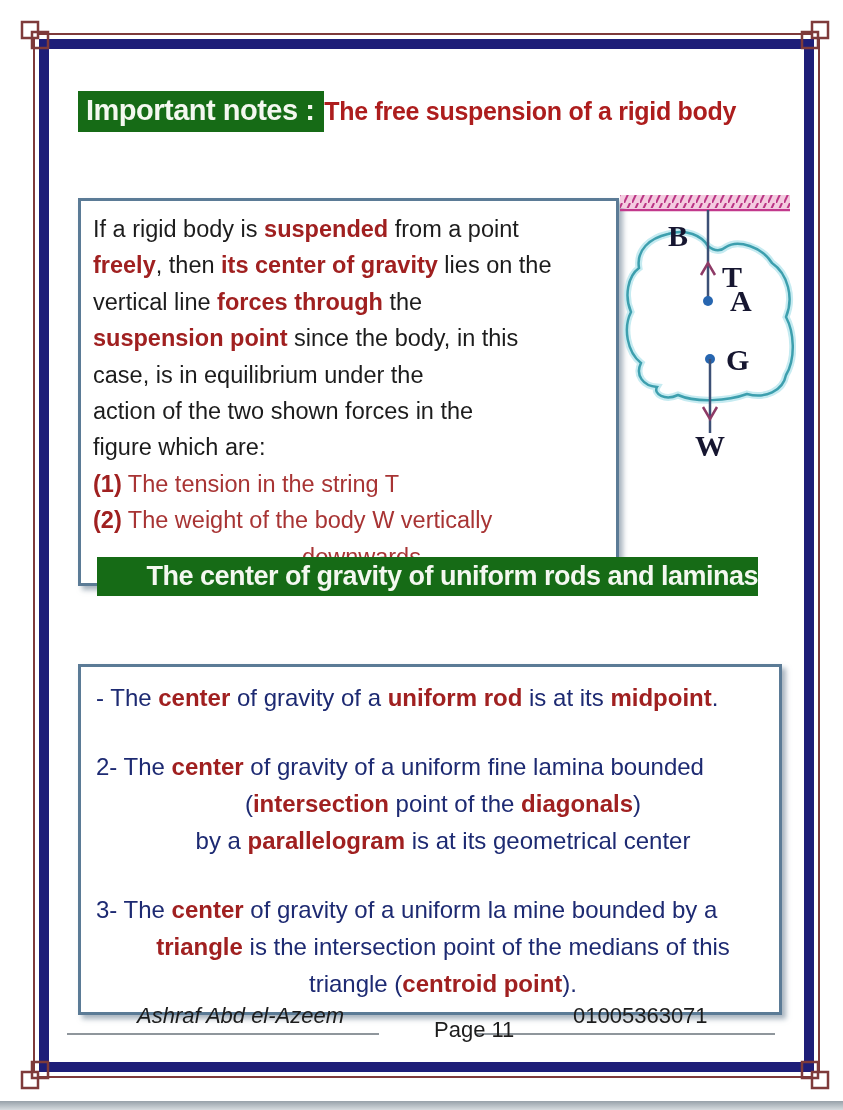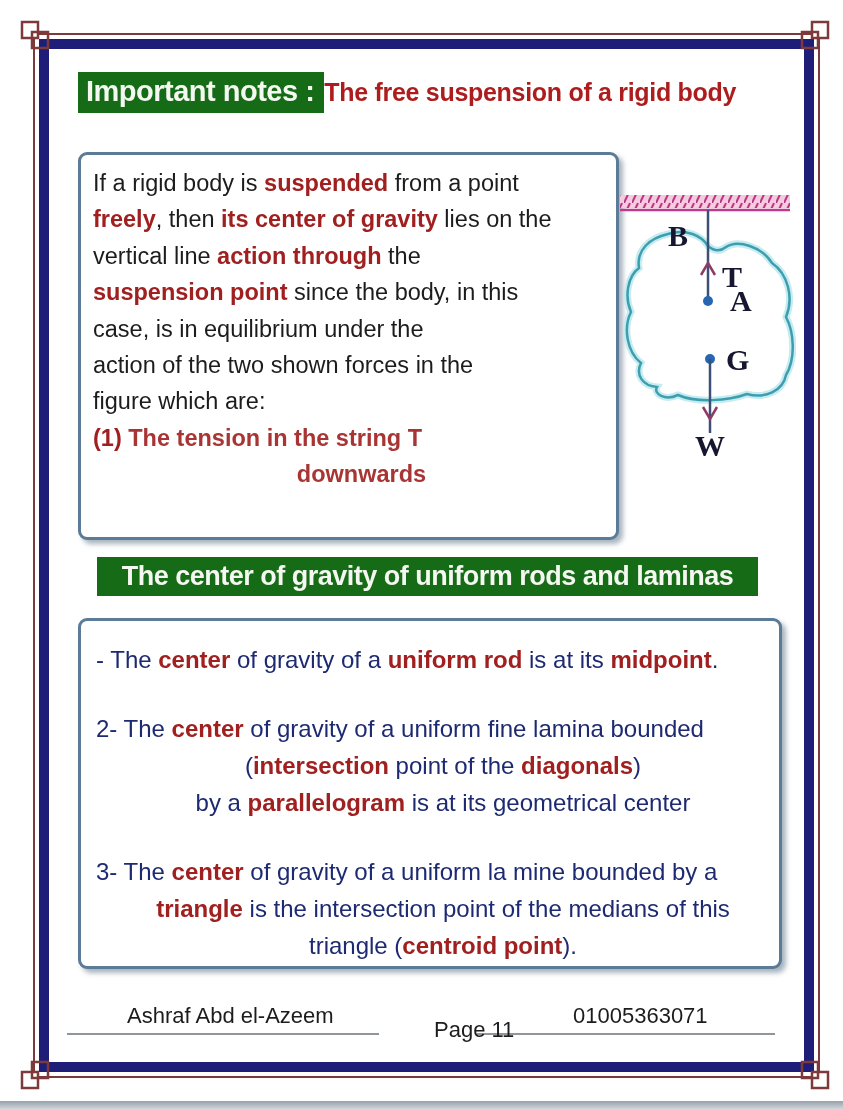--- a/index.html
+++ b/index.html
@@ -32,64 +32,65 @@
     border:2px solid var(--border-maroon);box-sizing:border-box;
   }
   .frame-navy{
     position:absolute;left:39px;top:39px;width:775px;height:1033px;
     border:10px solid var(--border-navy);box-sizing:border-box;
   }
   .corner{position:absolute;width:34px;height:34px;}
   .corner svg{display:block;}
   
   .header{
-    position:absolute;left:78px;top:72px;display:flex;align-items:center;
+    position:absolute;left:78px;top:91px;display:flex;align-items:center;
     white-space:nowrap;
   }
   .header .label{
     background:var(--green);color:#f4f8f0;font-weight:bold;font-size:29px;
     padding:3px 10px 5px 8px;letter-spacing:-0.5px;
   }
   .header .title{
     color:#ad1d1d;font-weight:bold;font-size:25px;
     letter-spacing:-0.3px;
   }
   
   .cbox{
     position:absolute;background:#fff;
-    border:3px solid var(--box-border);border-radius:9px;
+    border:3px solid var(--box-border);border-radius:0;
     box-shadow:4px 4px 5px rgba(96,118,138,.55);
     box-sizing:border-box;
+    margin-top:46px;
   }
   .box1{
     left:78px;top:152px;width:541px;height:388px;
     padding:10px 12px;font-size:23.5px;line-height:36.4px;
   }
   .box2{
     left:78px;top:618px;width:704px;height:351px;
-    padding:20px 15px;font-size:24px;line-height:37px;
+    padding:12px 15px;font-size:24px;line-height:37px;
     color:var(--navy-text);
   }
   .line{white-space:pre;}
   .line.indent{padding-left:26px;text-align:center;}
   .para{margin-bottom:32px;}
   .para:last-child{margin-bottom:0;}
   .hl{color:var(--red-bold);font-weight:bold;}
-  .red{color:var(--red-plain);font-weight:bold;}
+  .red{color:var(--red-plain);}
   
   .banner{
     position:absolute;left:97px;top:557px;width:661px;height:39px;
     background:var(--green);color:#f4f8f0;font-weight:bold;font-size:27px;
-    text-align:center;line-height:39px;letter-spacing:-0.5px;white-space:nowrap;
+    text-align:right;line-height:39px;letter-spacing:-0.5px;white-space:nowrap;
   }
   
   .figure{position:absolute;left:616px;top:190px;width:180px;height:272px;}
   
   .footer{position:absolute;left:65px;top:1002px;width:715px;height:50px;font-size:22px;}
-  .footer .author{position:absolute;left:62px;top:1px;}
+  .footer .author{position:absolute;left:72px;top:1px;font-style:italic;}
   .footer .phone{position:absolute;left:492px;top:1px;margin-left:16px;}
   .footer .rule{position:absolute;top:31px;height:2px;background:#8f969c;}
   .footer .rule.left{left:2px;width:312px;}
   .footer .rule.right{left:412px;width:298px;}
   .footer .pageno{position:absolute;left:325px;top:15px;margin-left:44px;}
   
   .bottom-strip{
     position:absolute;left:0;bottom:0;width:843px;height:9px;
     background:linear-gradient(#97a1a9,#d6dbdf);
   }
@@ -126,26 +127,27 @@
 </div>
 
 <div class="header">
   <span class="label">Important notes :</span>
   <span class="title">The free suspension of a rigid body</span>
 </div>
 
 <div class="cbox box1">
     <div class="line"><span>If a rigid body is </span><span class="hl">suspended</span><span> from a point</span></div>
     <div class="line"><span class="hl">freely</span><span>, then </span><span class="hl">its center of gravity</span><span> lies on the</span></div>
-    <div class="line"><span>vertical line </span><span class="hl">action through</span><span> the</span></div>
+    <div class="line"><span>vertical line </span><span class="hl">forces through</span><span> the</span></div>
     <div class="line"><span class="hl">suspension point</span><span> since the body, in this</span></div>
     <div class="line"><span>case, is in equilibrium under the</span></div>
     <div class="line"><span>action of the two shown forces in the</span></div>
     <div class="line"><span>figure which are:</span></div>
     <div class="line"><span class="hl">(1)</span><span class="red"> The tension in the string T</span></div>
+    <div class="line"><span class="hl">(2)</span><span class="red"> The weight of the body W vertically</span></div>
     <div class="line indent"><span class="red">downwards</span></div>
   </div>
 
 <svg class="figure" viewBox="0 0 180 272">
   <defs>
     <pattern id="hatch" patternUnits="userSpaceOnUse" width="8" height="13">
       <rect width="8" height="13" fill="#f4cce0"></rect>
       <line x1="6" y1="0" x2="0" y2="13" stroke="#bb3585" stroke-width="2"></line>
     </pattern>
   </defs>

